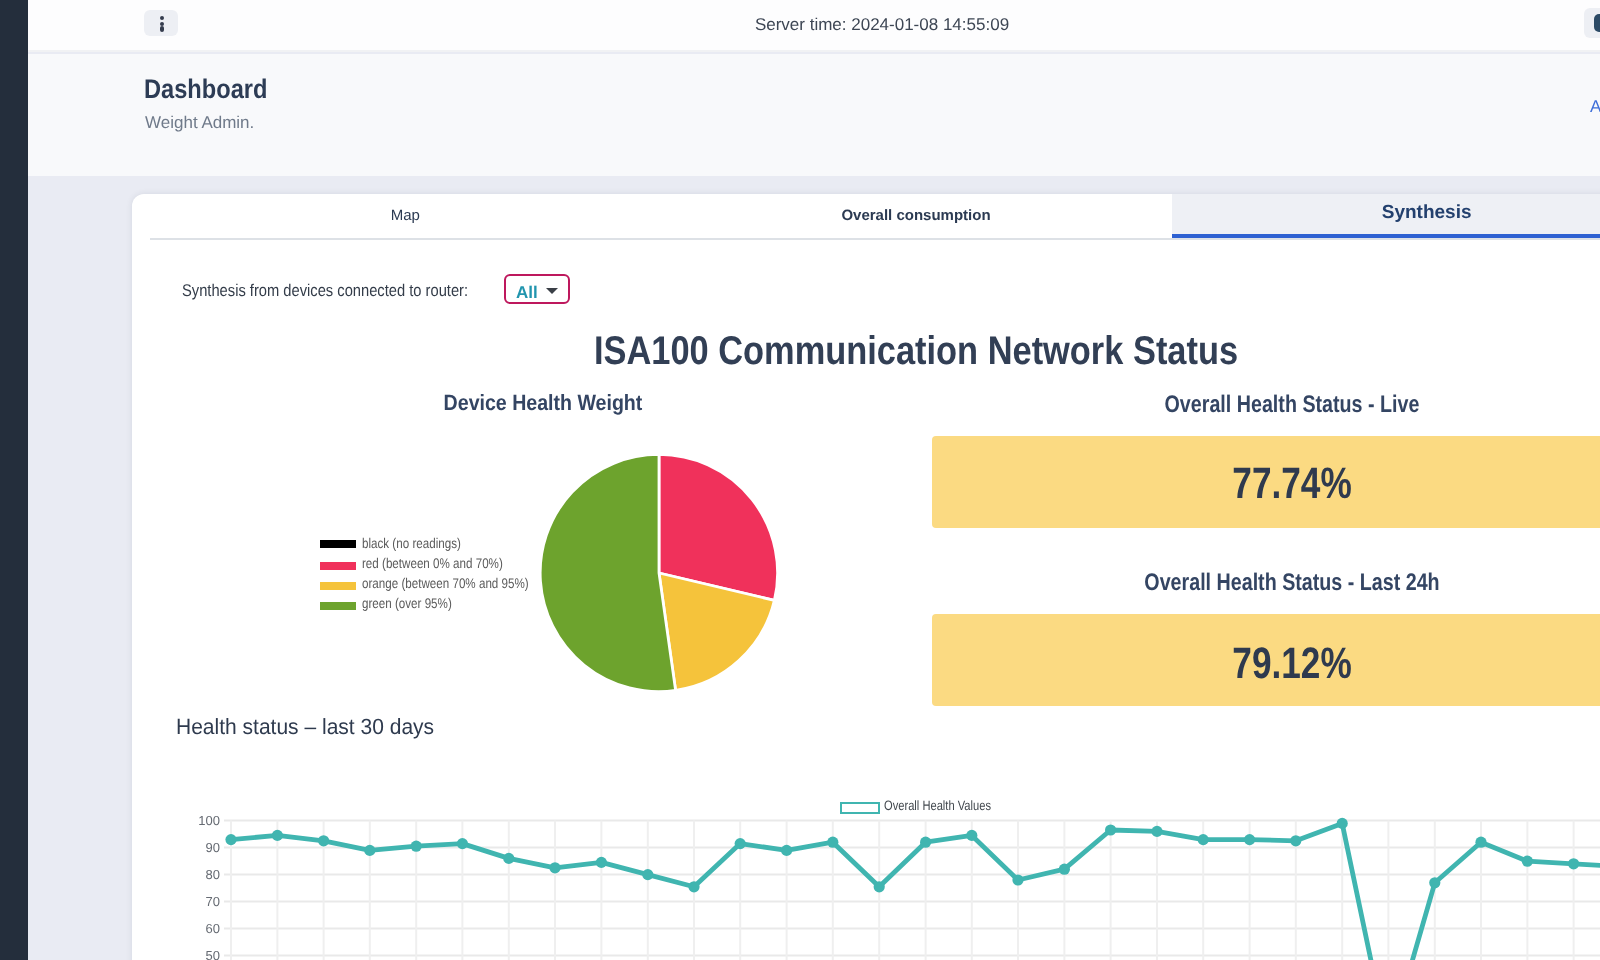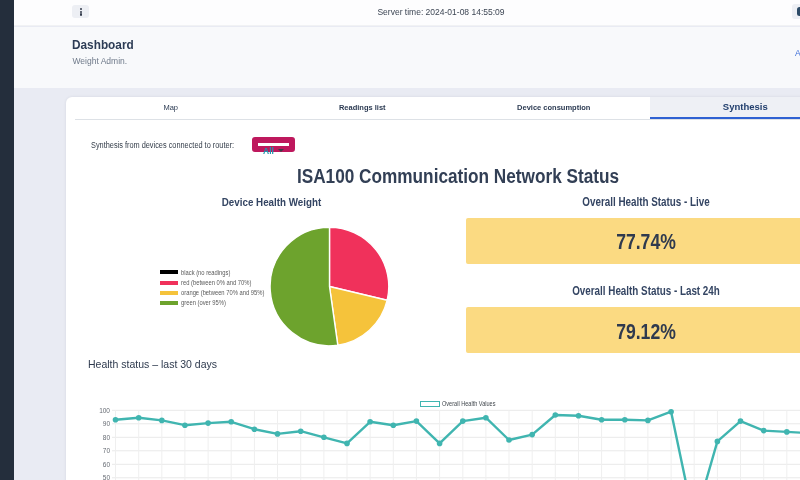--- a/index.html
+++ b/index.html
@@ -28,27 +28,26 @@
 
   <div class="abs" style="left:14px;top:27px;width:786px;height:61px;background:#f8f9fb;"></div>
   <div class="abs" style="left:72px;top:36.5px;font-size:13.5px;font-weight:bold;color:#2d3c55;transform:scaleX(.875);transform-origin:0 0;">Dashboard</div>
   <div class="abs" style="left:72.5px;top:55.5px;font-size:8.5px;color:#6f7a8a;">Weight Admin.</div>
   <div class="abs" style="left:795px;top:47.5px;font-size:8.5px;font-weight:normal;color:#3e6fd9;">App</div>
 
   <div class="abs" style="left:66px;top:97px;width:790px;height:500px;background:#fff;border-radius:6px;box-shadow:0 0 3px rgba(40,50,70,.10);"></div>
 
   <div class="abs" style="left:75px;top:97px;width:766px;height:22.5px;display:flex;border-bottom:1px solid #dde1e6;">
     <div style="flex:1;display:flex;align-items:center;justify-content:center;font-size:7.5px;font-weight:normal;color:#2b3a52;">Map</div>
-    <div style="flex:1;display:flex;align-items:center;justify-content:center;font-size:7.5px;font-weight:bold;color:#2b3a52;">Readings list</div>
-    <div style="flex:1;display:flex;align-items:center;justify-content:center;font-size:7.5px;font-weight:bold;color:#2b3a52;">Device consumption</div>
+    <div style="flex:1;display:flex;align-items:center;justify-content:center;font-size:7.5px;font-weight:bold;color:#2b3a52;">Overall consumption</div>
     <div style="flex:1;display:flex;align-items:center;justify-content:center;font-size:7.5px;font-weight:bold;color:#23406e;background:#eef0f5;border-bottom:2px solid #2e61d2;font-size:9.5px;">Synthesis</div>
   </div>
 
   <div class="abs" style="left:91px;top:139.5px;font-size:8.5px;color:#333c49;transform:scaleX(.865);transform-origin:0 0;white-space:nowrap;">Synthesis from devices connected to router:</div>
-  <div class="abs" style="left:252px;top:136.5px;width:43px;height:15.5px;border:6px solid #be185d;border-radius:3px;">
+  <div class="abs" style="left:252px;top:136.5px;width:33px;height:15.5px;border:1px solid #be185d;border-radius:3px;">
     <span class="abs" style="left:5px;top:3px;font-size:8.5px;font-weight:bold;color:#2195ae;">All</span>
     <span class="abs" style="left:20px;top:6.5px;width:0;height:0;border-left:3px solid transparent;border-right:3px solid transparent;border-top:3.5px solid #3a3f46;"></span>
   </div>
 
   <div class="abs" style="left:0;top:165px;width:916px;text-align:center;font-size:20px;font-weight:bold;color:#323f55;transform:scaleX(.86);transform-origin:458px 0;">ISA100 Communication Network Status</div>
 
   <div class="abs" style="left:0;top:195.5px;width:543px;text-align:center;font-size:11px;font-weight:bold;color:#344563;transform:scaleX(.89);transform-origin:271.5px 0;">Device Health Weight</div>
   <svg class="abs" style="left:267.5px;top:224.9px;" width="124" height="124" viewBox="0 0 124 124">
     <path d="M61.5 2.2 A59.3 59.3 0 0 1 119.2 75.2 L61.5 61.5 Z" fill="#f0315b" stroke="#fff" stroke-width="1.4"></path>
     <path d="M119.2 75.2 A59.3 59.3 0 0 1 69.8 120.2 L61.5 61.5 Z" fill="#f5c33b" stroke="#fff" stroke-width="1.4"></path>

